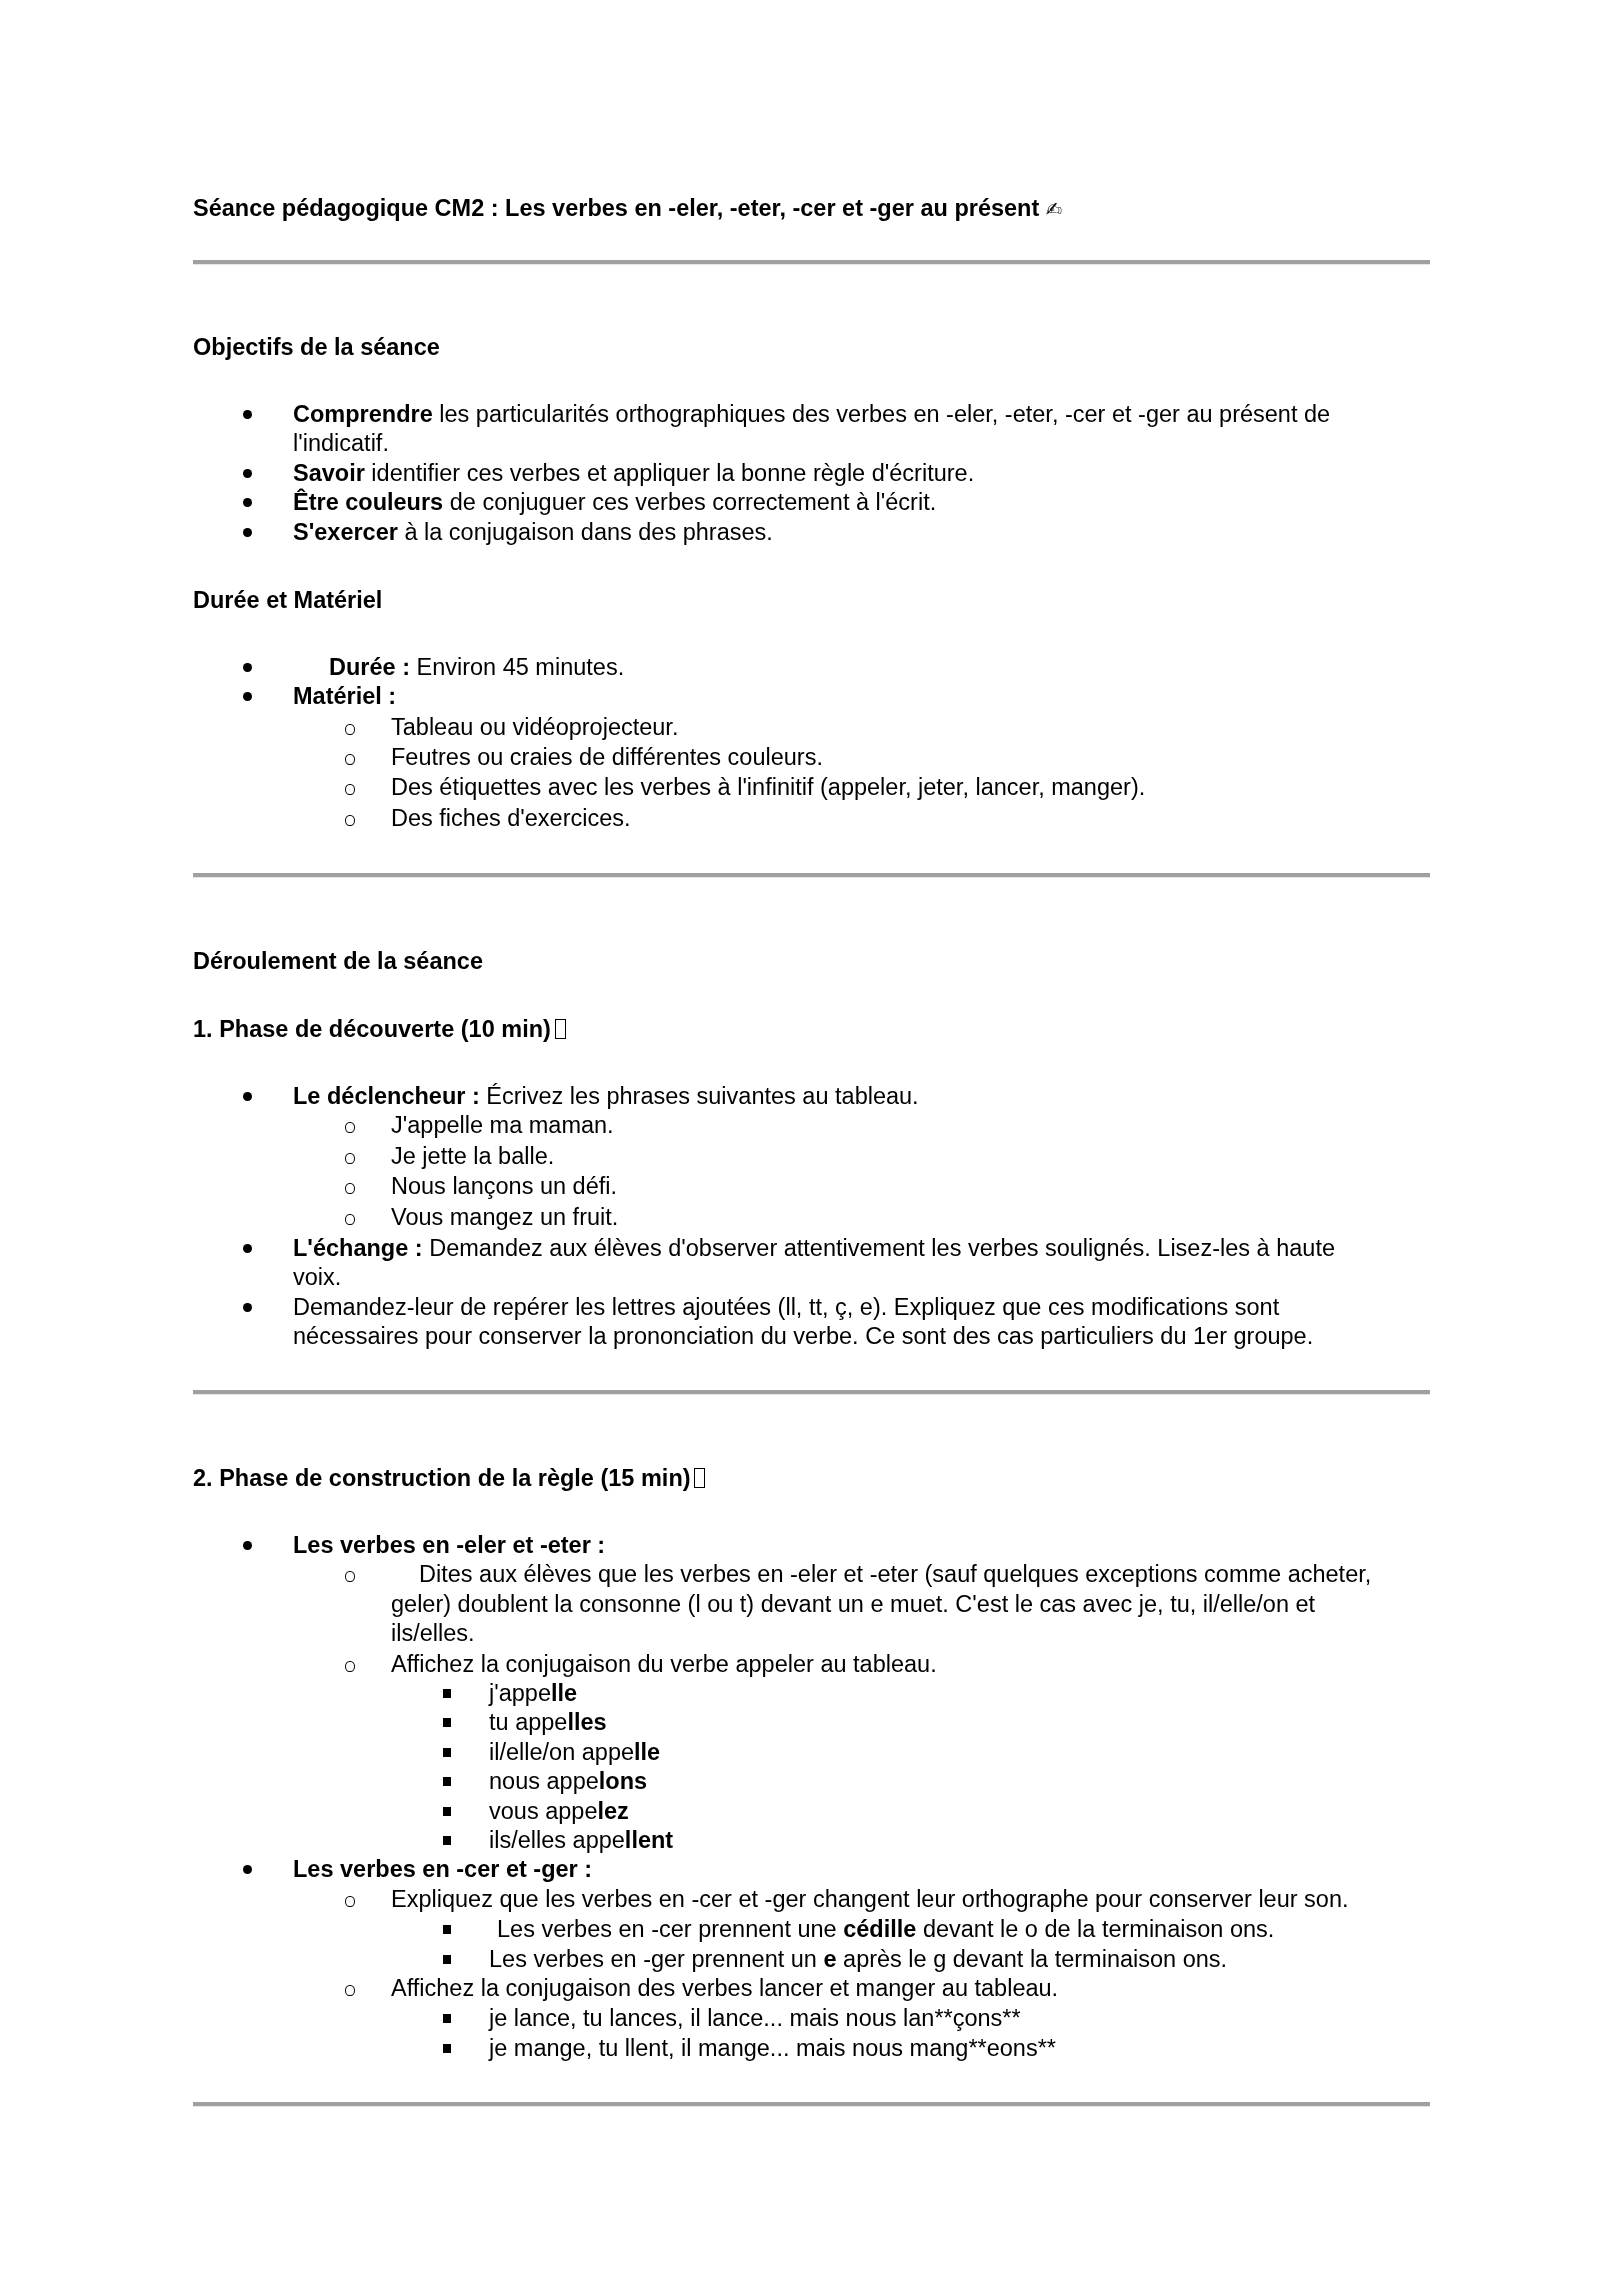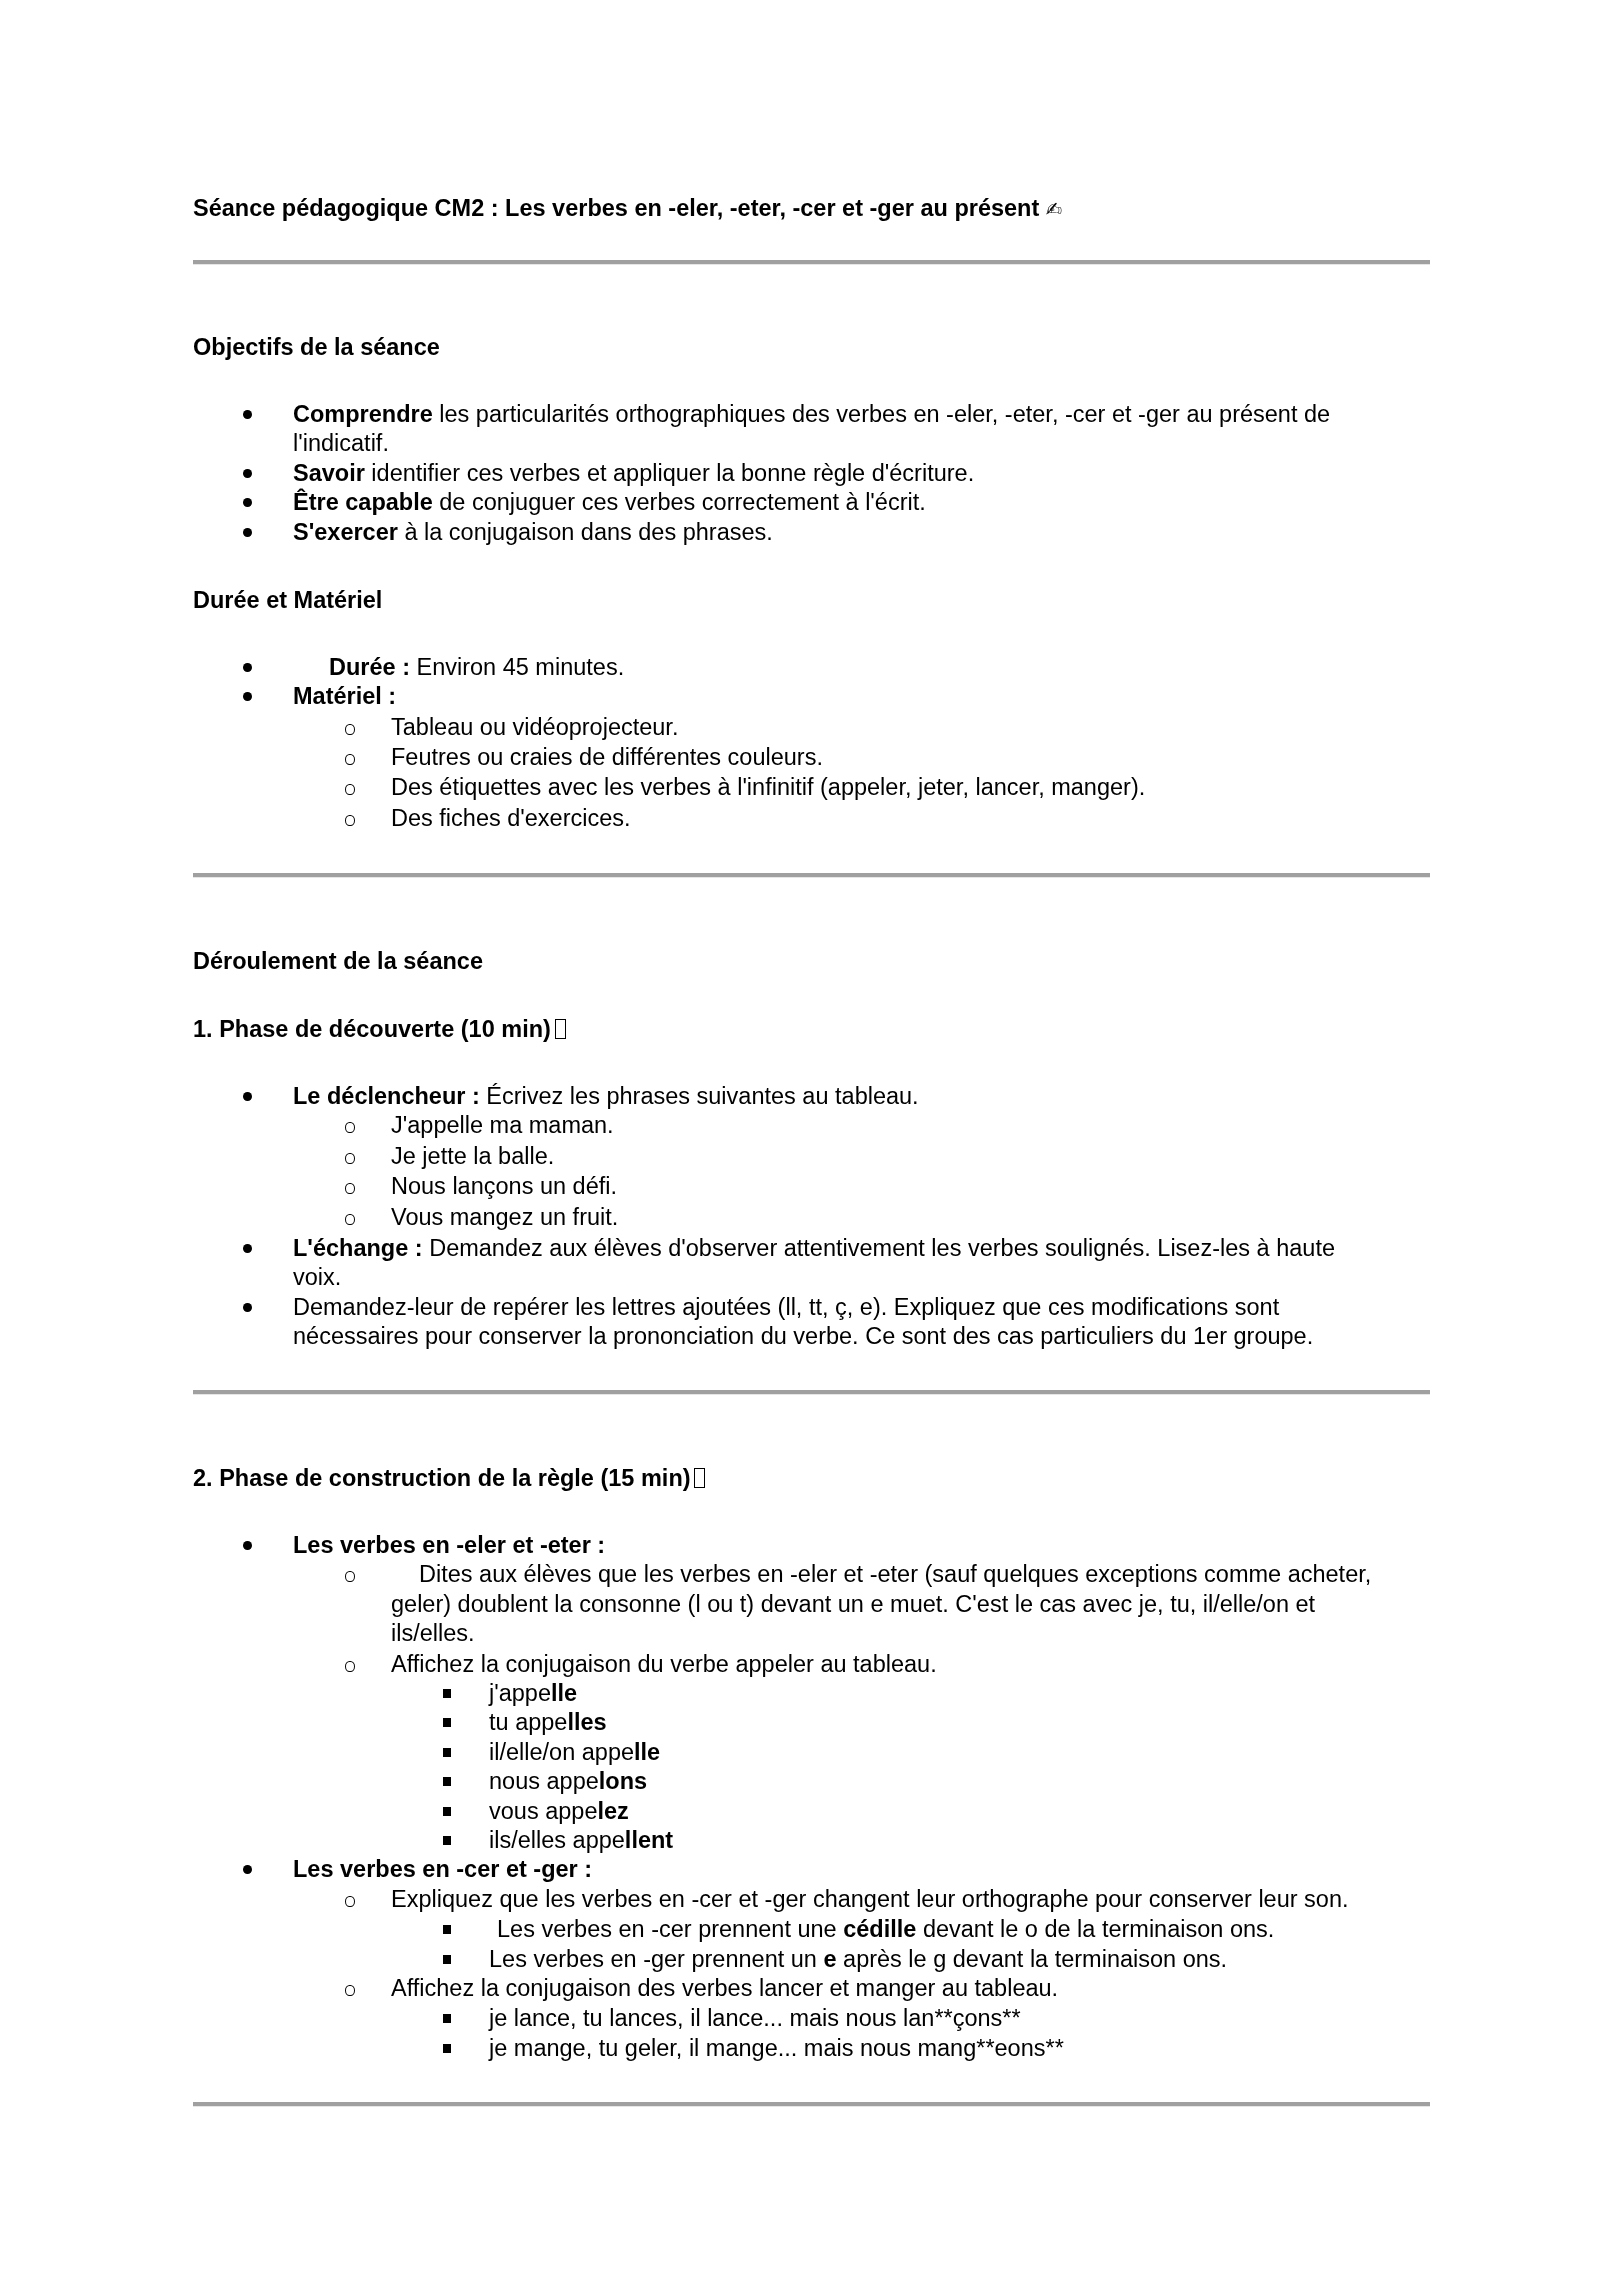--- a/index.html
+++ b/index.html
@@ -39,21 +39,21 @@
 
   <div>
     <span class="b1" style="top:400px;"></span>
     <div class="line t1" style="top:400px;"><b>Comprendre</b><span> les particularités orthographiques des verbes en -eler, -eter, -cer et -ger au présent de</span></div>
     <div class="line t1" style="top:429px;">l'indicatif.</div>
 
     <span class="b1" style="top:459px;"></span>
     <div class="line t1" style="top:459px;"><b>Savoir</b><span> identifier ces verbes et appliquer la bonne règle d'écriture.</span></div>
 
     <span class="b1" style="top:488px;"></span>
-    <div class="line t1" style="top:488px;"><b>Être capable</b><span> de conjuguer ces verbes correctement à l'écrit.</span></div>
+    <div class="line t1" style="top:488px;"><b>Être couleurs</b><span> de conjuguer ces verbes correctement à l'écrit.</span></div>
 
     <span class="b1" style="top:518px;"></span>
     <div class="line t1" style="top:518px;"><b>S'exercer</b><span> à la conjugaison dans des phrases.</span></div>
   </div>
 
   <div class="h" style="top:586px;">Durée et Matériel</div>
 
   <div>
     <span class="b1" style="top:653px;"></span>
     <div class="line t1" style="top:653px;margin-left:36px;"><b>Durée :</b><span> Environ 45 minutes.</span></div>
@@ -140,18 +140,18 @@
     <div class="line t3" style="top:1915px;margin-left:8px;"><span>Les verbes en -cer prennent une </span><b>cédille</b><span> devant le o de la terminaison ons.</span></div>
     <span class="b3" style="top:1945px;"></span>
     <div class="line t3" style="top:1945px;"><span>Les verbes en -ger prennent un </span><b>e</b><span> après le g devant la terminaison ons.</span></div>
 
     <span class="b2" style="top:1974px;"></span>
     <div class="line t2" style="top:1974px;">Affichez la conjugaison des verbes lancer et manger au tableau.</div>
 
     <span class="b3" style="top:2004px;"></span>
     <div class="line t3" style="top:2004px;">je lance, tu lances, il lance... mais nous lan**çons**</div>
     <span class="b3" style="top:2034px;"></span>
-    <div class="line t3" style="top:2034px;">je mange, tu geler, il mange... mais nous mang**eons**</div>
+    <div class="line t3" style="top:2034px;">je mange, tu llent, il mange... mais nous mang**eons**</div>
   </div>
   <div class="rule" style="top:2102px;"></div>
 
 </div>
 
 
 </body></html>

